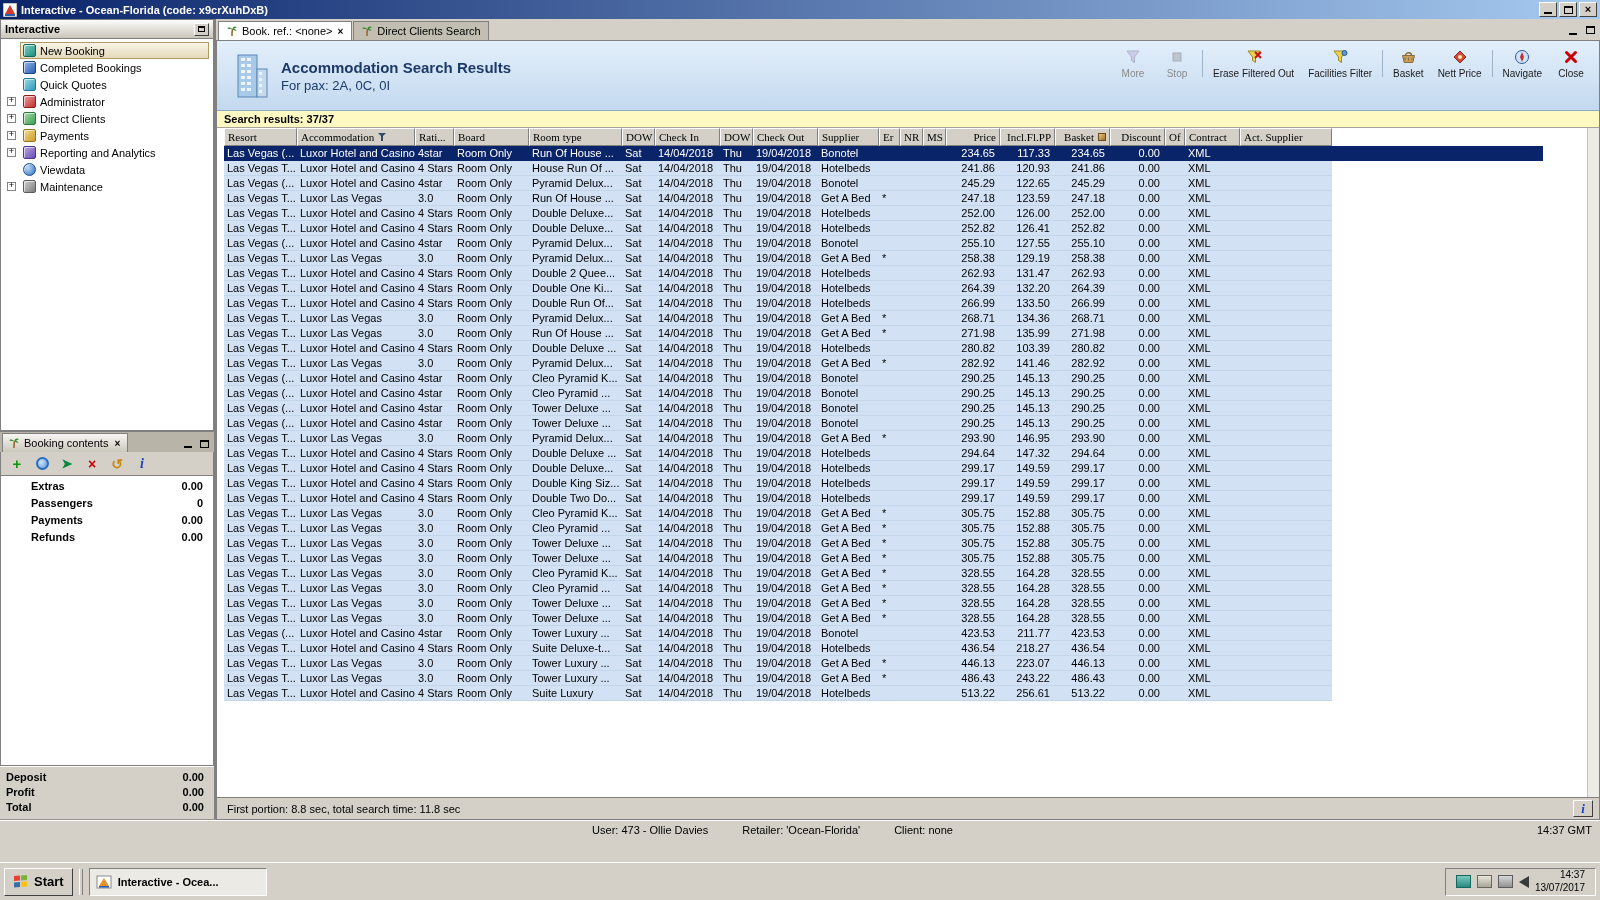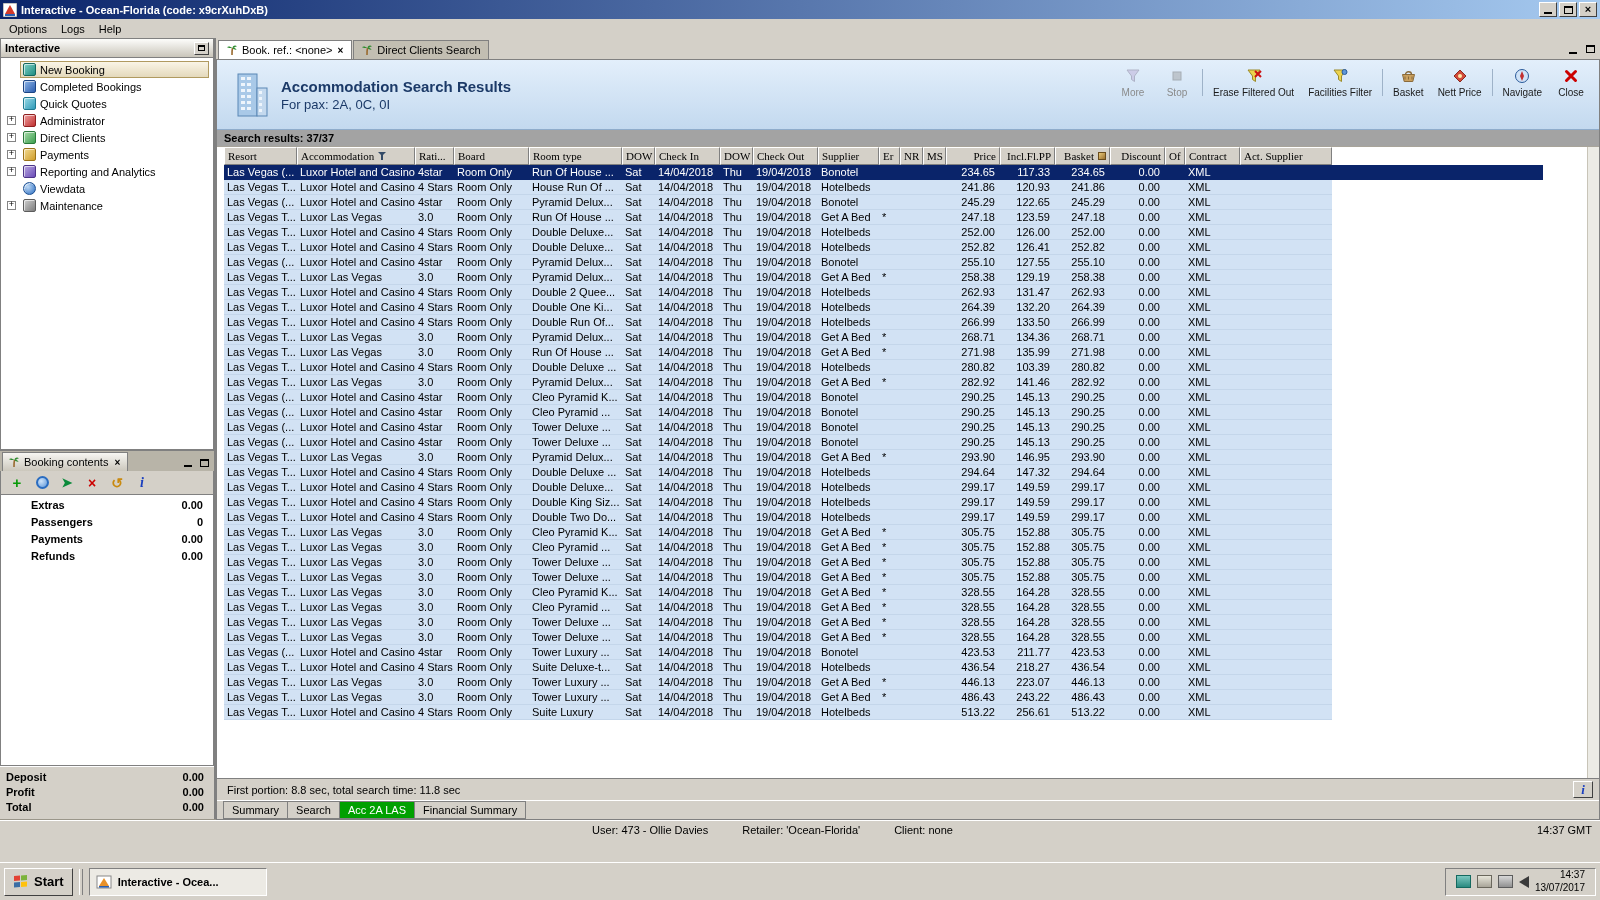--- a/index.html
+++ b/index.html
@@ -89,21 +89,21 @@
   .rh-sub { font-size:13px; color:#1c3a68; margin-top:2px; }
   .rh-toolbar { position:absolute; right:6px; top:5px; display:flex; align-items:stretch; }
   .tb-btn { display:flex; flex-direction:column; align-items:center; justify-content:flex-start; padding:2px 7px; min-width:44px; cursor:default; }
   .tb-btn .tb-ico { height:18px; display:flex; align-items:center; }
   .tb-btn .tb-lbl { font-size:10px; margin-top:2px; color:#1a1a1a; white-space:nowrap; }
   .tb-btn.disabled .tb-lbl { color:#8a8a8a; }
   .tb-btn.disabled svg { opacity:.45; }
   .tb-sep { width:1px; background:#9eb2c8; margin:4px 3px; }
 
   
-  .count-band { height:17px; flex:none; background:#a3a3a3; border-bottom:1px solid #a8a49a; display:flex; align-items:center; padding-left:7px; font-weight:bold; }
+  .count-band { height:17px; flex:none; background:#fef9c3; border-bottom:1px solid #a8a49a; display:flex; align-items:center; padding-left:7px; font-weight:bold; }
 
   
   .table-wrap { flex:1; min-height:0; background:#fff; padding-left:7px; position:relative; overflow:hidden; }
   .thead { display:flex; height:18px;font-family:Liberation Serif, serif; }
   .th { flex:none; display:flex; align-items:center; padding:0 3px; background:#d4d0c8; border-top:1px solid #fff; border-left:1px solid #fff; border-right:1px solid #808080; border-bottom:1px solid #808080; overflow:hidden; white-space:nowrap; }
   .th.right { justify-content:flex-end; }
   .tbody { }
   .tr { display:flex; height:15px; background:#d2e2f4; width:1108px; border-bottom:1px solid #c4d6ea; }
   .tr.selected { background:#0a246a; color:#fff; width:1319px; border-bottom-color:#0a246a; }
   .td { flex:none; padding:0 3px; overflow:hidden; white-space:nowrap; line-height:14px; }
@@ -161,25 +161,20 @@
         </span>
       <span class="win-btn raised">
           <span class="glyph-max"></span>
         </span>
       <span class="win-btn raised">
           <span class="glyph-close">×</span>
         </span>
     </span>
   </div>
 
-  <div class="menubar">
-    <span class="menu-item">Options</span>
-    <span class="menu-item">Logs</span>
-    <span class="menu-item">Help</span>
-  </div>
 
   <div class="app-body">
 
     <div class="left-panel">
       <div class="panel-head">
         <span class="ph-title">Interactive</span>
         <span class="panel-btn raised">
             <span class="sq"></span>
           </span>
       </div>
@@ -1328,26 +1323,20 @@
               </div>
             </div>
           <div class="v-scroll"></div>
         </div>
 
         <div class="status-line">
           <span class="sl-text">First portion: 8.8 sec, total search time: 11.8 sec</span>
           <span class="info-btn raised">i</span>
         </div>
 
-        <div class="bottom-tabs">
-          <span class="b-tab">Summary</span>
-          <span class="b-tab">Search</span>
-          <span class="b-tab active">Acc 2A LAS</span>
-          <span class="b-tab">Financial Summary</span>
-        </div>
       </div>
     </div>
   </div>
 
   <div class="app-statusbar">
     <span class="sb-center">
       <span>User: 473 - Ollie Davies</span>
       <span>Retailer: 'Ocean-Florida'</span>
       <span>Client: none</span>
     </span>

